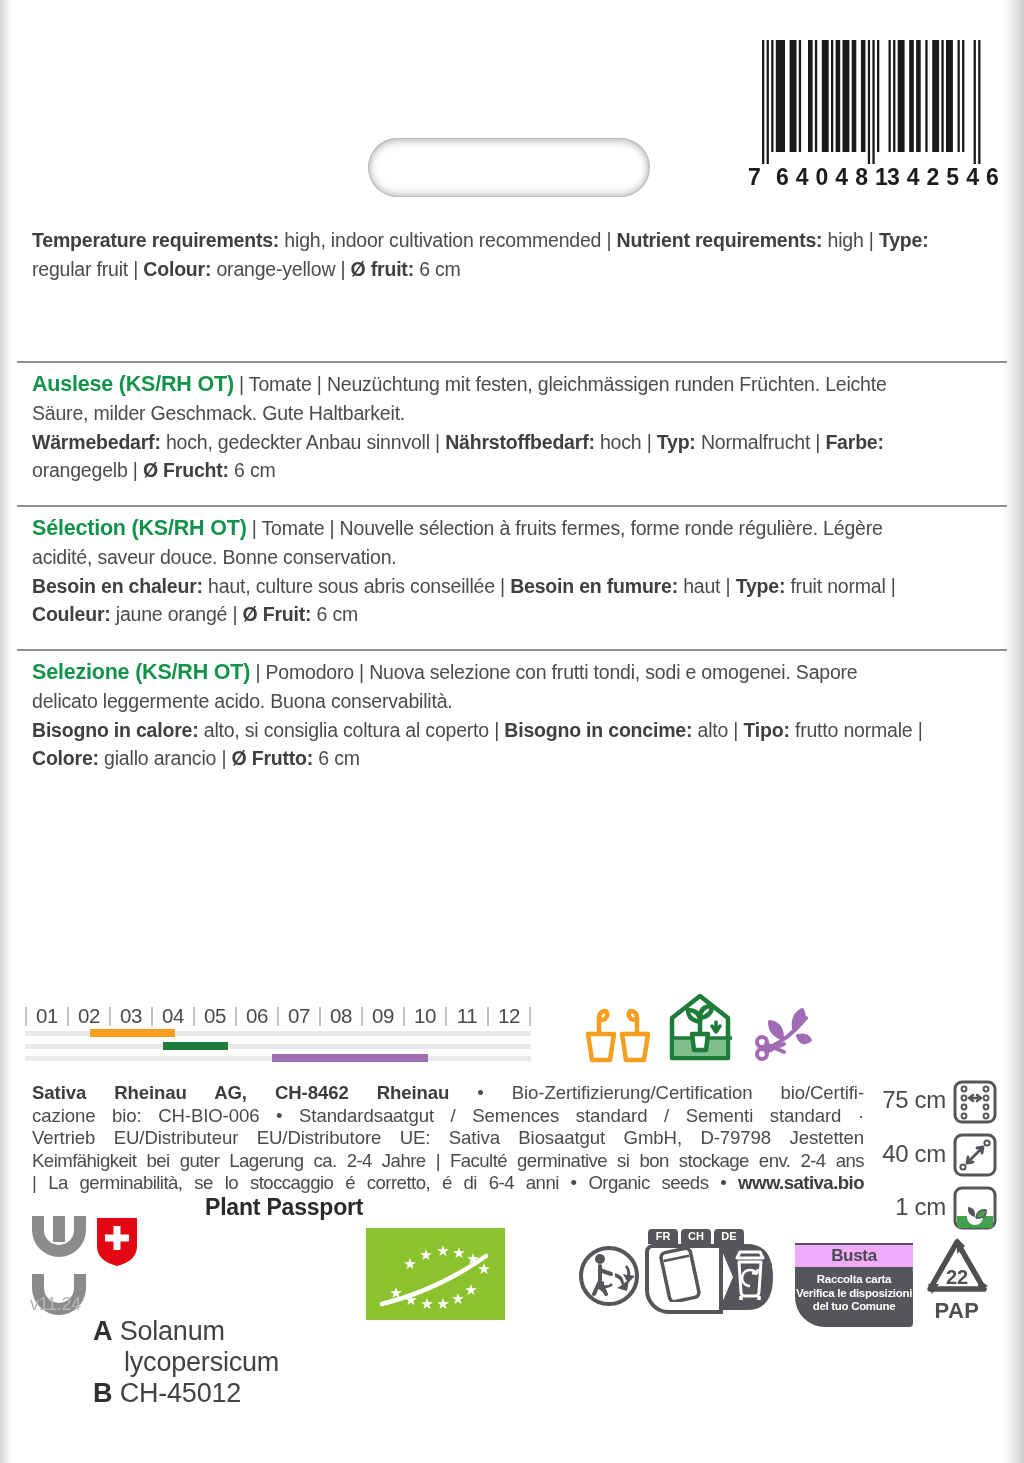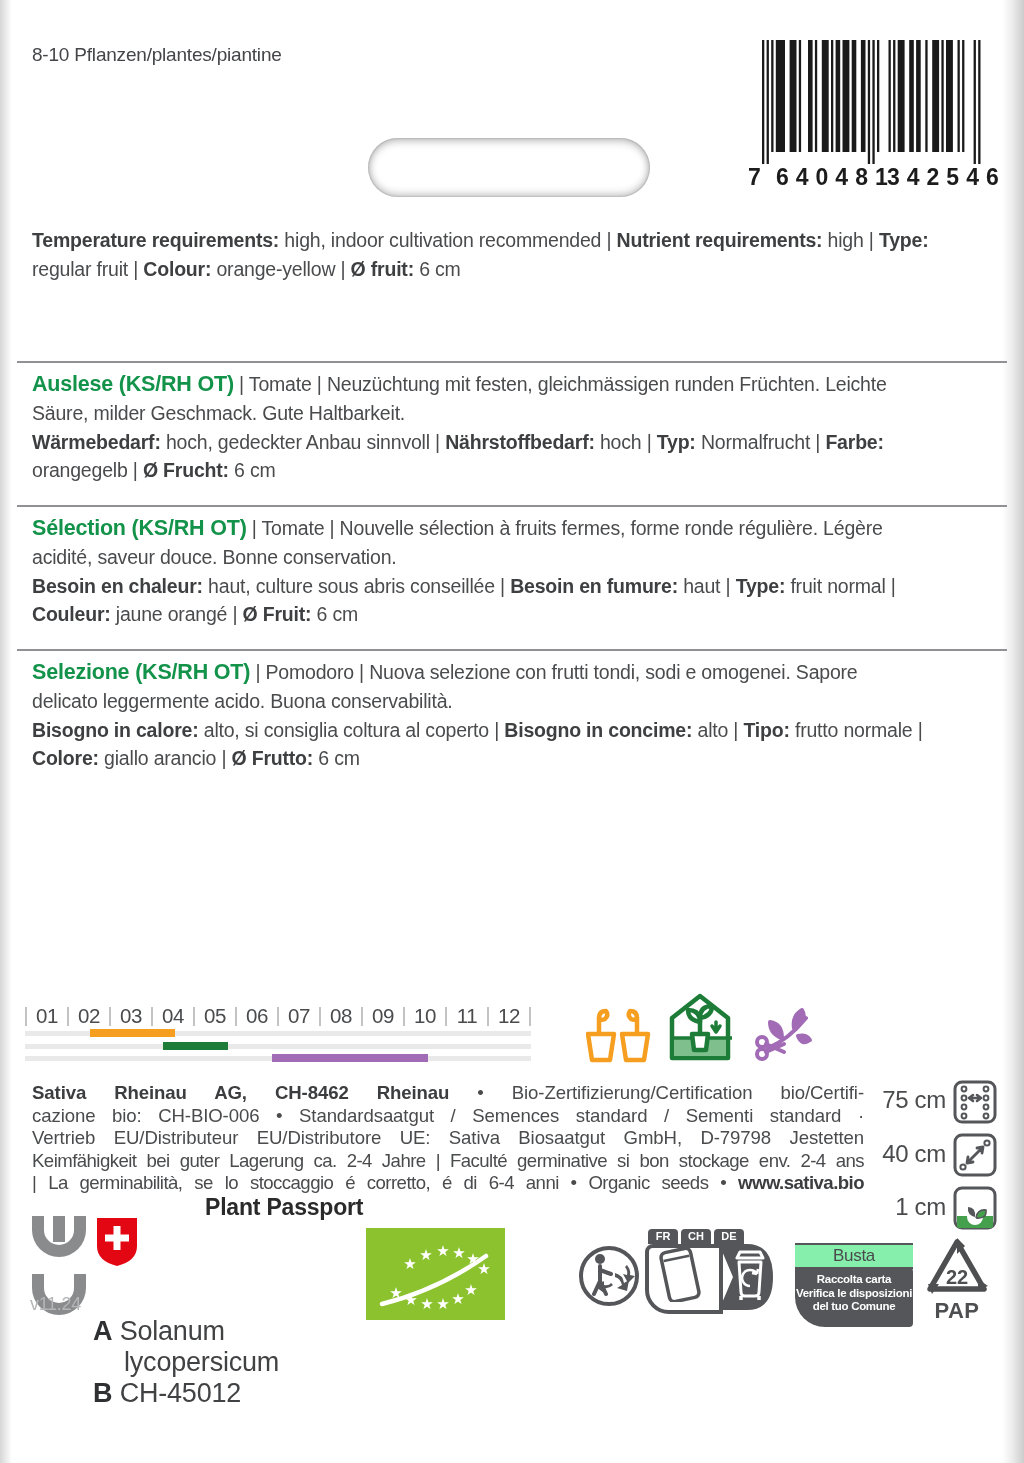--- a/index.html
+++ b/index.html
@@ -74,37 +74,36 @@
   .tri-tab{width:30px;height:15px;background:#55565a;color:#fff;font-size:11px;font-weight:bold;
            text-align:center;line-height:15px;border-radius:4px 4px 0 0;}
   .tri-box{position:absolute;left:0;top:15px;width:70px;height:62px;background:#fff;
            border:4px solid #55565a;border-radius:8px 0 0 24px;}
   .tri-dark{position:absolute;left:72px;top:15px;width:56px;height:66px;}
   .busta{position:absolute;left:795px;top:1229px;width:118px;height:102px;}
   .busta-tab{position:absolute;left:4px;top:0;width:27px;height:15px;background:#55565a;color:#fff;
              font-size:10.5px;font-weight:bold;font-style:italic;text-align:center;line-height:15px;border-radius:4px 4px 0 0;margin-top:15px;}
   .busta-box{position:absolute;left:0;top:14px;width:118px;height:84px;background:#55565a;
              border-radius:4px 30px 4px 30px;}
-  .busta-band{position:absolute;left:0;top:14px;width:100%;height:22px;background:#86efac;
+  .busta-band{position:absolute;left:0;top:14px;width:100%;height:22px;background:#f0abfc;
               border-top:2px solid #55565a;border-bottom:2px solid #55565a;
-              text-align:center;font-size:17px;font-weight:normal;color:#4a4b4d;line-height:22px;letter-spacing:-.3px;}
+              text-align:center;font-size:17px;font-weight:bold;color:#4a4b4d;line-height:22px;letter-spacing:-.3px;}
   .busta-text{position:absolute;left:0;top:44px;width:100%;text-align:center;color:#fff;
               font-size:11.5px;font-weight:bold;line-height:13.5px;letter-spacing:-.3px;}
   .pap{position:absolute;left:922px;top:1236px;width:70px;height:96px;text-align:center;}
   .pap-label{position:absolute;left:0;top:62px;width:100%;font-size:22px;font-weight:bold;color:#4e4f51;letter-spacing:.5px;}
 </style>
 </head>
 <body>
 
 <div class="page">
   <div class="edge left"></div>
   <div class="edge right"></div>
 
   <div class="contents">
-    <div>8-10 Pflanzen/plantes/piantine</div>
   </div>
 
   <div class="barcode">
     <svg id="bc-svg" width="240" height="146" viewBox="0 0 240 146">
         <rect x="12.00" y="0" width="2.30" height="124" fill="#1a1a1a"></rect>
         <rect x="16.60" y="0" width="2.30" height="124" fill="#1a1a1a"></rect>
         <rect x="21.20" y="0" width="2.30" height="112" fill="#1a1a1a"></rect>
         <rect x="25.80" y="0" width="9.20" height="112" fill="#1a1a1a"></rect>
         <rect x="39.60" y="0" width="6.90" height="112" fill="#1a1a1a"></rect>
         <rect x="48.80" y="0" width="2.30" height="112" fill="#1a1a1a"></rect>

